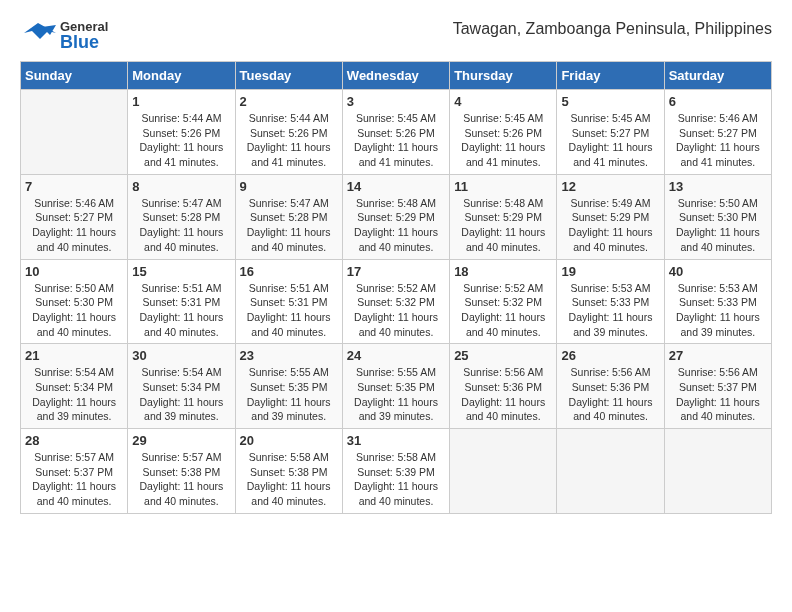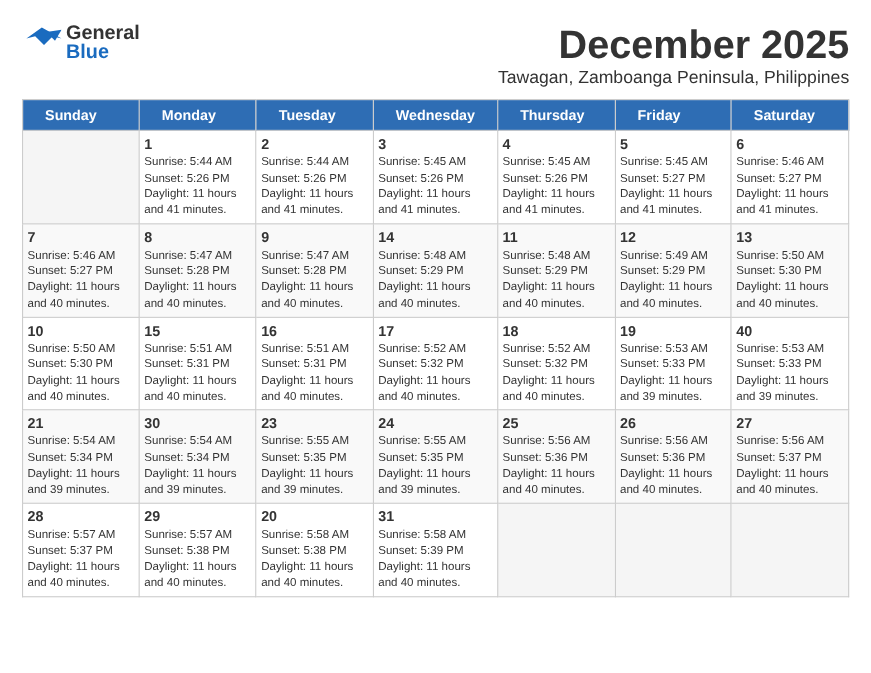--- a/index.html
+++ b/index.html
@@ -34,21 +34,21 @@
       color: #333;
     }
     .calendar {
       width: 100%;
       border-collapse: collapse;
       font-size: 11px;
     }
     .calendar th {
       background-color: #2e6db4;
       color: white;
-      padding: 6px 20px;
+      padding: 6px 4px;
       text-align: left;
       font-size: 13px;
       border: 1px solid #ccc;
     }
     .calendar td {
       border: 1px solid #ccc;
       vertical-align: top;
       padding: 4px;
       width: calc(100% / 7);
       min-height: 80px;
@@ -61,20 +61,21 @@
       font-size: 13px;
       font-weight: bold;
       color: #333;
       display: block;
       margin-bottom: 2px;
     }
     .day-info {
       font-size: 10.5px;
       color: #333;
       line-height: 1.4;
+      text-align: center;
     }
     .empty-cell {
       background: #f5f5f5 !important;
     }
     .logo-wrapper {
       display: flex;
       align-items: center;
       gap: 4px;
     }
     .logo-text-wrapper {
@@ -87,27 +88,26 @@
 <body>
 
 <div class="header-section">
   <div class="logo">
     <div class="logo-wrapper">
       <svg width="36" height="30" viewBox="0 0 36 30">
         <polygon points="18,2 36,12 28,10 20,18 12,10 4,12" fill="#1a6bbf"></polygon>
         <polygon points="22,6 36,4 30,14" fill="#1a6bbf"></polygon>
       </svg>
       <div class="logo-text-wrapper">
-        <span style="font-size:18px;font-weight:bold;color:#333;">General</span>
+        <span style="font-size:13px;font-weight:bold;color:#333;">General</span>
         <span style="font-size:18px;font-weight:bold;color:#1a6bbf;">Blue</span>
       </div>
     </div>
   </div>
   <div class="title-section">
-    <div class="month-title">December 2025</div>
     <div class="location-title">Tawagan, Zamboanga Peninsula, Philippines</div>
   </div>
 </div>
 
 <table class="calendar">
   <thead>
     <tr>
     <th>Sunday</th>
         <th>Monday</th>
         <th>Tuesday</th>

